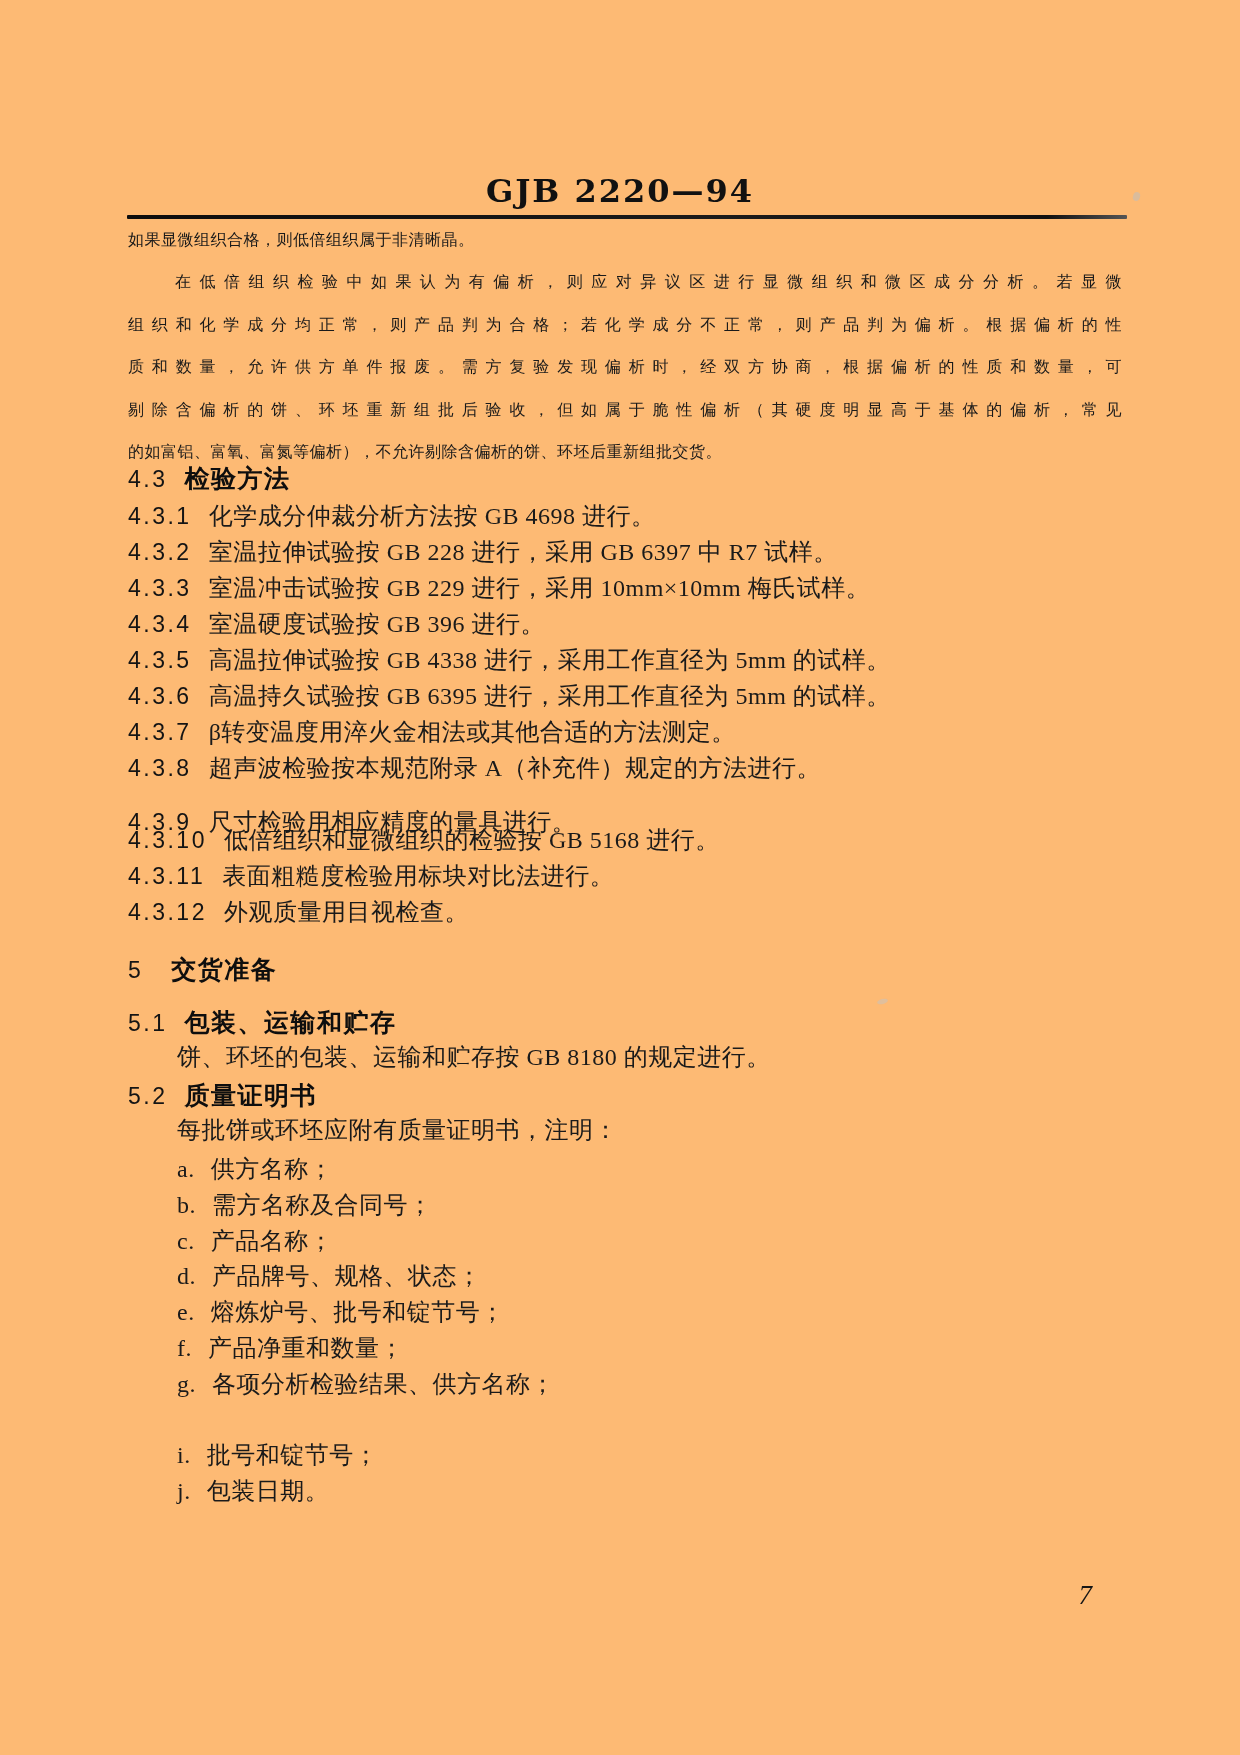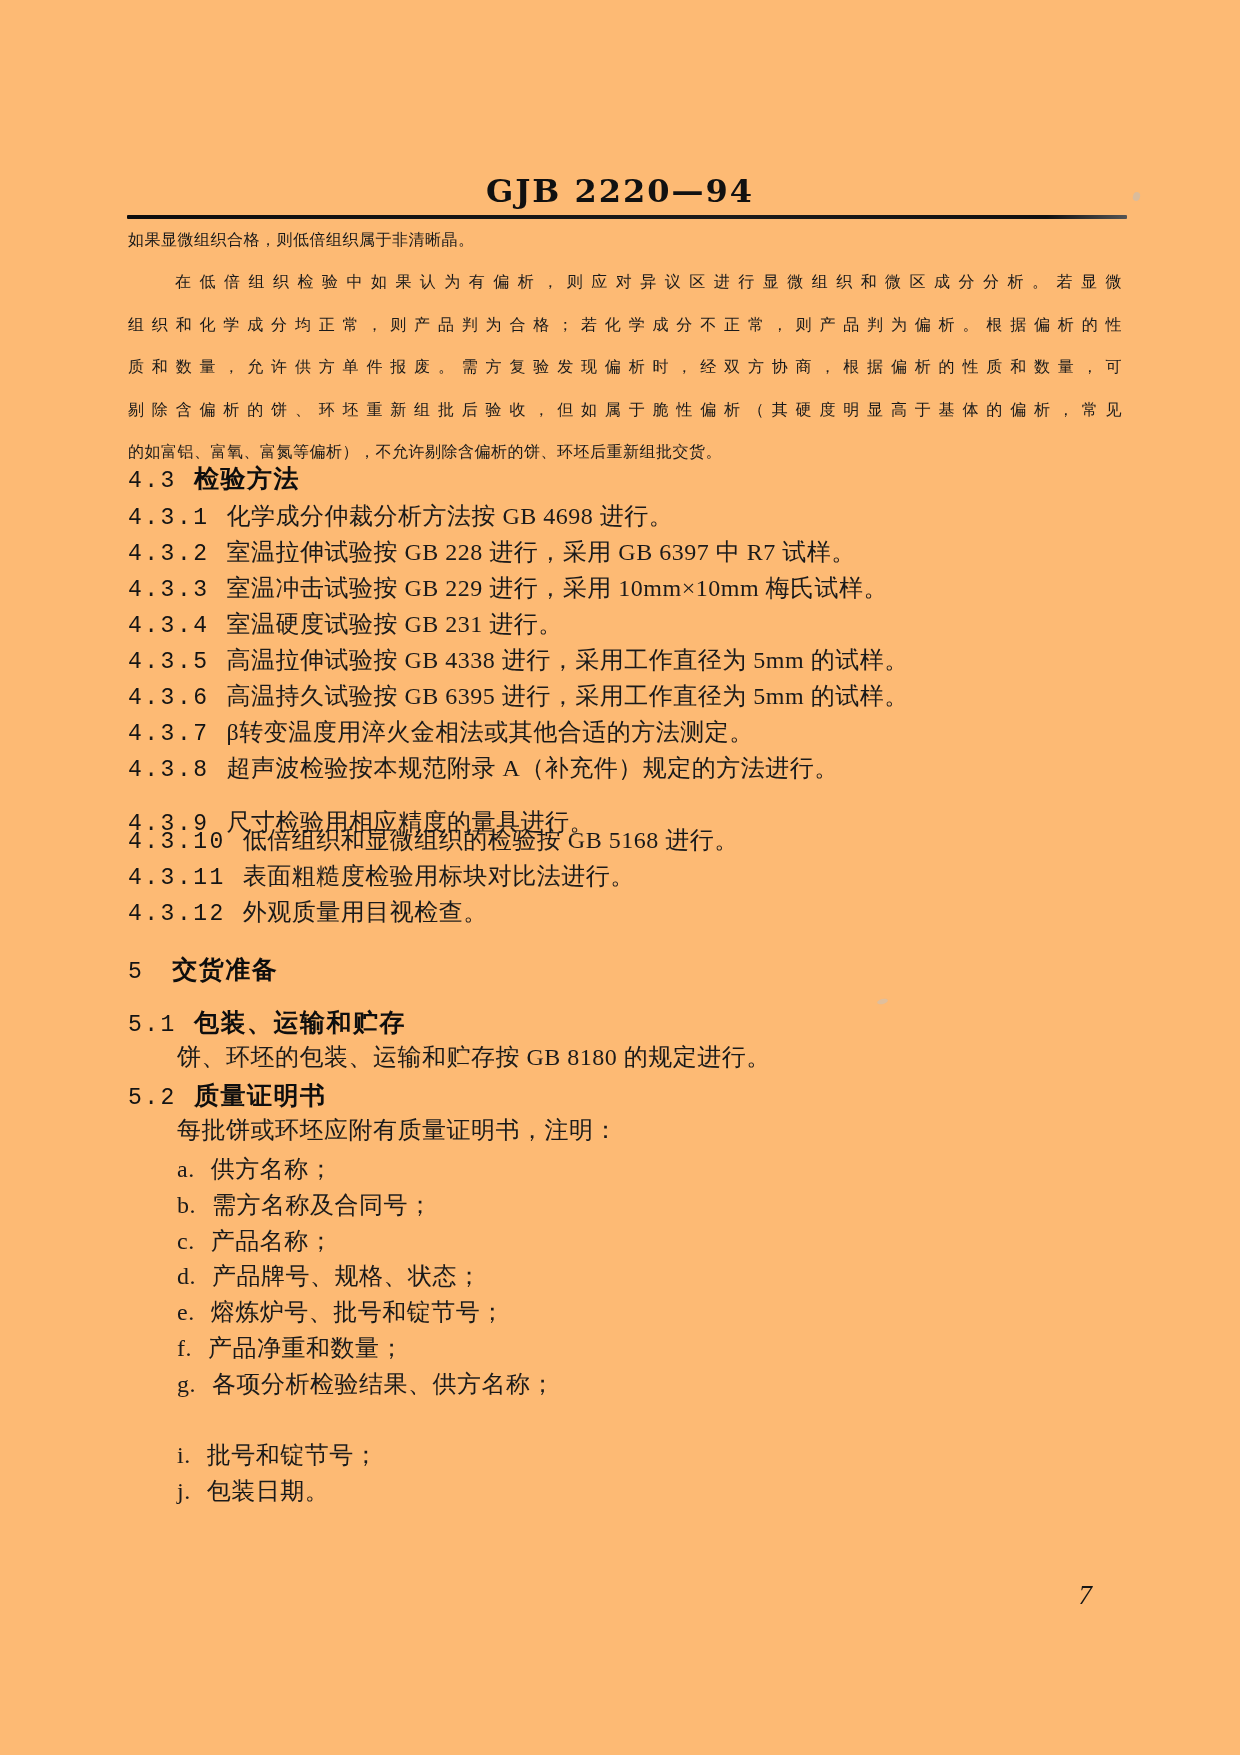--- a/index.html
+++ b/index.html
@@ -50,21 +50,21 @@
   .ln {
     position: absolute;
     left: 128px;
     width: 1010px;
     font-size: 24px;
     line-height: 34px;
     white-space: nowrap;
     letter-spacing: 0.5px;
   }
   .num {
-    font-family: Liberation Mono, monospace;
+    font-family: Liberation Sans, sans-serif;
     font-size: 23px;
     letter-spacing: 2.5px;
     margin-right: 17px;
     color: #141414;
   }
   .num.wide { margin-right: 28px; }
   .cjk-bold {
     font-family: "DejaVu Sans", "Liberation Sans", sans-serif;
     font-weight: bold;
     font-size: 25px;
@@ -117,21 +117,21 @@
   <div class="ln" style="top:499px">
     <span class="num">4.3.1</span><span>化学成分仲裁分析方法按 GB 4698 进行。</span>
   </div>
   <div class="ln" style="top:535px">
     <span class="num">4.3.2</span><span>室温拉伸试验按 GB 228 进行，采用 GB 6397 中 R7 试样。</span>
   </div>
   <div class="ln" style="top:571px">
     <span class="num">4.3.3</span><span>室温冲击试验按 GB 229 进行，采用 10mm×10mm 梅氏试样。</span>
   </div>
   <div class="ln" style="top:607px">
-    <span class="num">4.3.4</span><span>室温硬度试验按 GB 231 进行。</span>
+    <span class="num">4.3.4</span><span>室温硬度试验按 GB 396 进行。</span>
   </div>
   <div class="ln" style="top:643px">
     <span class="num">4.3.5</span><span>高温拉伸试验按 GB 4338 进行，采用工作直径为 5mm 的试样。</span>
   </div>
   <div class="ln" style="top:679px">
     <span class="num">4.3.6</span><span>高温持久试验按 GB 6395 进行，采用工作直径为 5mm 的试样。</span>
   </div>
   <div class="ln" style="top:715px">
     <span class="num">4.3.7</span><span>β转变温度用淬火金相法或其他合适的方法测定。</span>
   </div>

